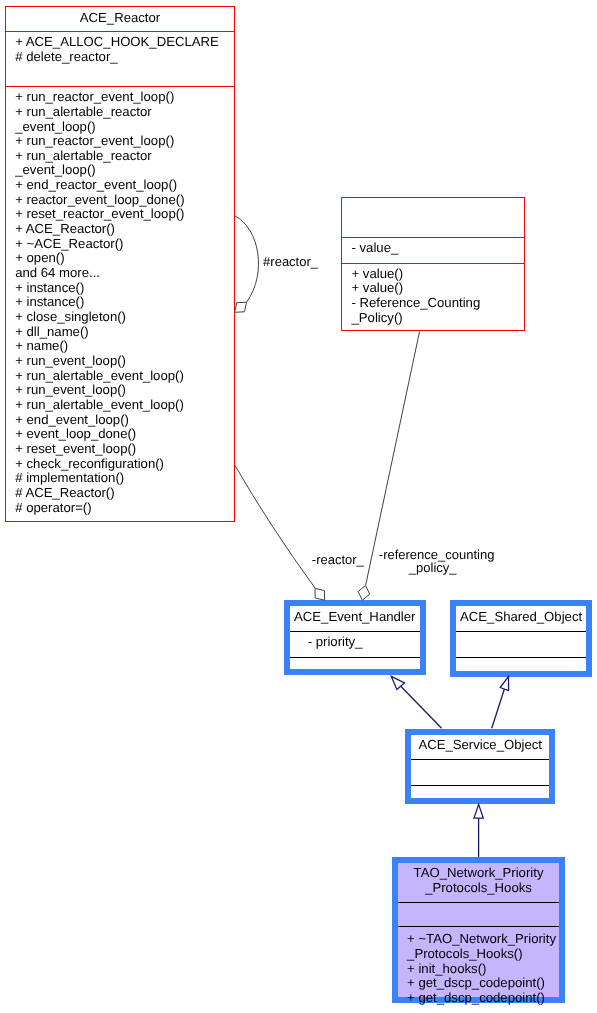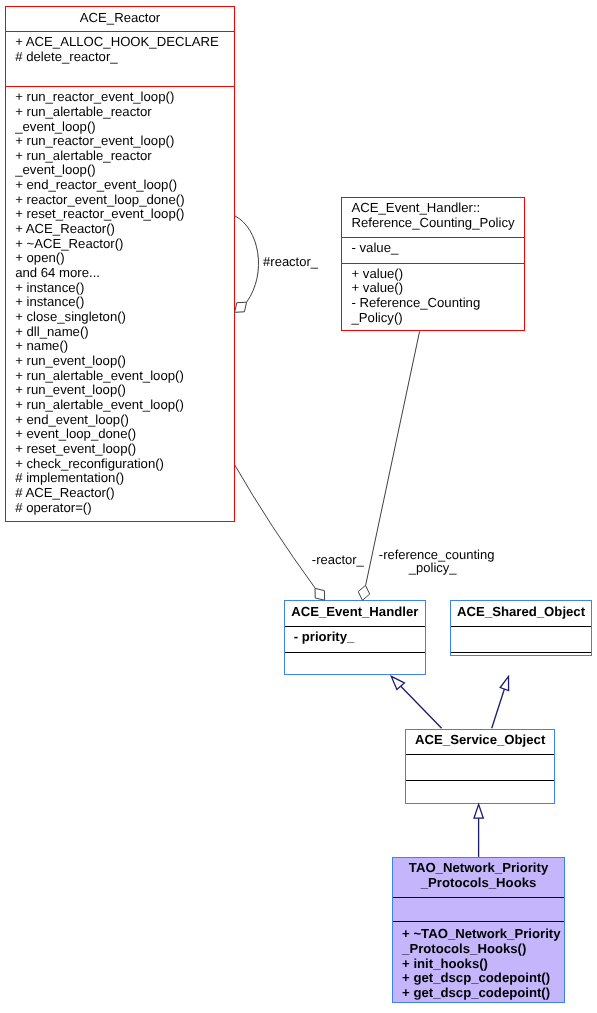--- a/index.html
+++ b/index.html
@@ -3,21 +3,21 @@
 <meta charset="utf-8">
 <title>ACE_Reactor Collaboration Diagram</title>
 <style>
   html,body{margin:0;padding:0;background:#ffffff;}
   body{width:597px;height:1013px;overflow:hidden;position:relative;
        font-family:"Liberation Sans",sans-serif;font-size:13.17px;color:#000;
        -webkit-font-smoothing:antialiased;text-rendering:geometricPrecision;}
   #canvas{position:absolute;left:0;top:0;width:597px;height:1013px;transform:translateZ(0);}
   .node{position:absolute;box-sizing:border-box;transform:translateZ(0);}
   .node.red{border:1px solid #ff0000;background:#ffffff;}
-  .node.blk{border:1px solid #3b82f6;background:#ffffff;font-weight:bold;}
+  .node.blk{border:6px solid #3b82f6;background:#ffffff;}
   .node.hl{background:#c4b5fd;}
   .sec{box-sizing:border-box;overflow:hidden;position:absolute;left:0;right:0;}
   .node.red .sec.div{border-top:1px solid #ff0000;}
   .node.blk .sec.div{border-top:1px solid #000000;}
   .title{text-align:center;white-space:pre;line-height:14.65px;position:absolute;left:0;right:0;transform:translateZ(0);}
   .rows{white-space:pre;line-height:14.65px;position:absolute;left:9.2px;transform:translateZ(0);}
   .rows .ln{display:block;}
   .ctr{text-align:center;left:0;right:0;}
   svg.edges{position:absolute;left:0;top:0;width:597px;height:1013px;overflow:visible;pointer-events:none;}
   .elabel{position:absolute;white-space:pre;font-size:13px;line-height:14.65px;}
@@ -33,34 +33,33 @@
     <div class="sec div" style="top:79.4px;bottom:-1px;"></div>
     <div class="title" style="top:4px;">ACE_Reactor</div>
     <div class="rows" id="r-reactor-attrs" style="top:28.9px;"><span class="ln">+ ACE_ALLOC_HOOK_DECLARE</span><span class="ln"># delete_reactor_</span></div>
     <div class="rows" id="r-reactor-meths" style="top:83.7px;"><span class="ln">+ run_reactor_event_loop()</span><span class="ln">+ run_alertable_reactor</span><span class="ln">_event_loop()</span><span class="ln">+ run_reactor_event_loop()</span><span class="ln">+ run_alertable_reactor</span><span class="ln">_event_loop()</span><span class="ln">+ end_reactor_event_loop()</span><span class="ln">+ reactor_event_loop_done()</span><span class="ln">+ reset_reactor_event_loop()</span><span class="ln">+ ACE_Reactor()</span><span class="ln">+ ~ACE_Reactor()</span><span class="ln">+ open()</span><span class="ln">and 64 more...</span><span class="ln">+ instance()</span><span class="ln">+ instance()</span><span class="ln">+ close_singleton()</span><span class="ln">+ dll_name()</span><span class="ln">+ name()</span><span class="ln">+ run_event_loop()</span><span class="ln">+ run_alertable_event_loop()</span><span class="ln">+ run_event_loop()</span><span class="ln">+ run_alertable_event_loop()</span><span class="ln">+ end_event_loop()</span><span class="ln">+ event_loop_done()</span><span class="ln">+ reset_event_loop()</span><span class="ln">+ check_reconfiguration()</span><span class="ln"># implementation()</span><span class="ln"># ACE_Reactor()</span><span class="ln"># operator=()</span></div>
   </div>
 
   <div class="node red" id="n-rcp" style="left:341.3px;top:196.5px;width:184px;height:134.5px;">
     <div class="sec" style="top:0px;height:39px;"></div>
     <div class="sec div" style="top:39px;height:26.2px;"></div>
     <div class="sec div" style="top:65.2px;bottom:-1px;"></div>
-    <div class="rows" id="r-rcp-title" style="top:3.7px;"><span class="ln">ACE_Event_Handler::</span><span class="ln">Reference_Counting_Policy</span></div>
     <div class="rows" id="r-rcp-attrs" style="top:43.2px;"><span class="ln">- value_</span></div>
     <div class="rows" id="r-rcp-meths" style="top:69.2px;"><span class="ln">+ value()</span><span class="ln">+ value()</span><span class="ln">- Reference_Counting</span><span class="ln">_Policy()</span></div>
   </div>
 
   <div class="node blk" id="n-aeh" style="left:283.5px;top:600.3px;width:142.5px;height:74.8px;">
     <div class="sec" style="top:0px;height:24.7px;"></div>
     <div class="sec div" style="top:24.7px;height:25.9px;"></div>
     <div class="sec div" style="top:50.6px;bottom:-1px;"></div>
     <div class="title" style="top:3.6px;">ACE_Event_Handler</div>
-    <div class="rows" id="r-aeh-attrs" style="top:28.6px;"><span class="ln">- priority_</span></div>
+    <div class="rows" id="r-aeh-attrs" style="top:28.6px;margin-left:9px;"><span class="ln">- priority_</span></div>
   </div>
 
-  <div class="node blk" id="n-aso" style="left:449.8px;top:600.3px;width:142.6px;height:56px;">
+  <div class="node blk" id="n-aso" style="left:449.8px;top:600.3px;width:142.6px;height:77px;">
     <div class="sec" style="top:0px;height:24.7px;"></div>
     <div class="sec div" style="top:24.7px;height:25.9px;"></div>
     <div class="sec div" style="top:50.6px;bottom:-1px;"></div>
     <div class="title" style="top:3.6px;">ACE_Shared_Object</div>
   </div>
 
   <div class="node blk" id="n-asvo" style="left:405.2px;top:728.8px;width:150px;height:75.2px;">
     <div class="sec" style="top:0px;height:24.6px;"></div>
     <div class="sec div" style="top:24.6px;height:26px;"></div>
     <div class="sec div" style="top:50.6px;bottom:-1px;"></div>

